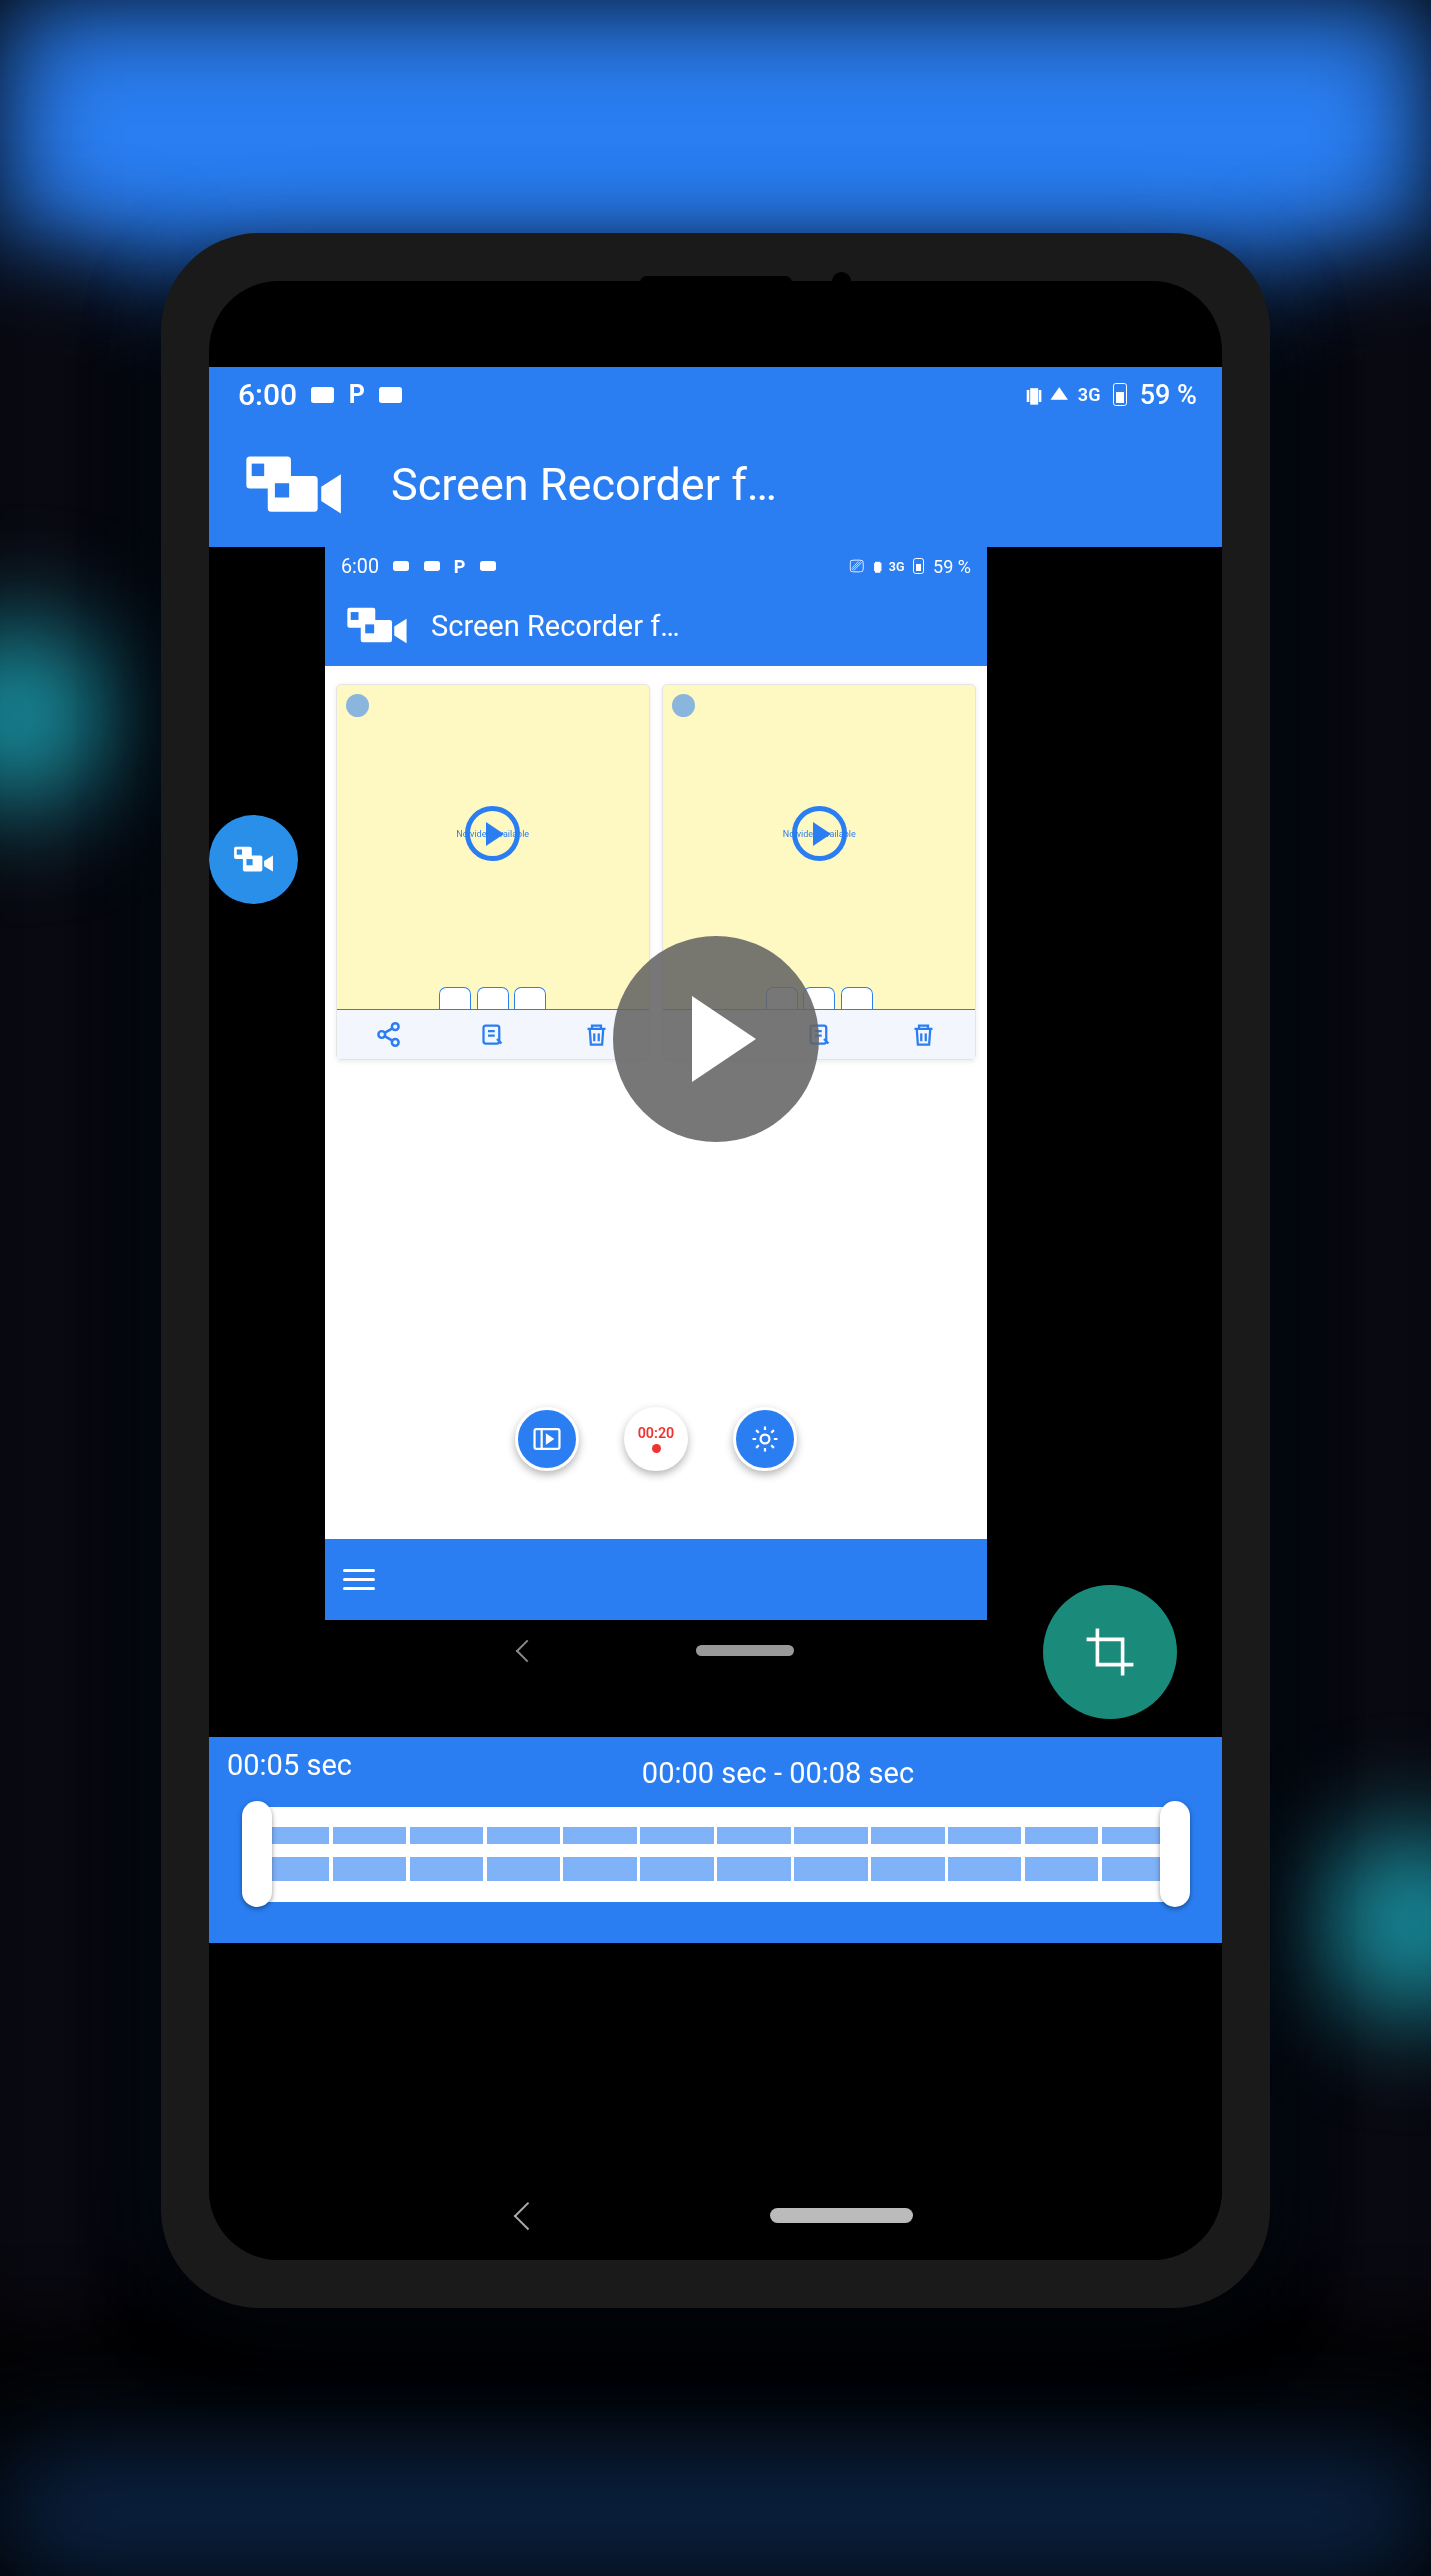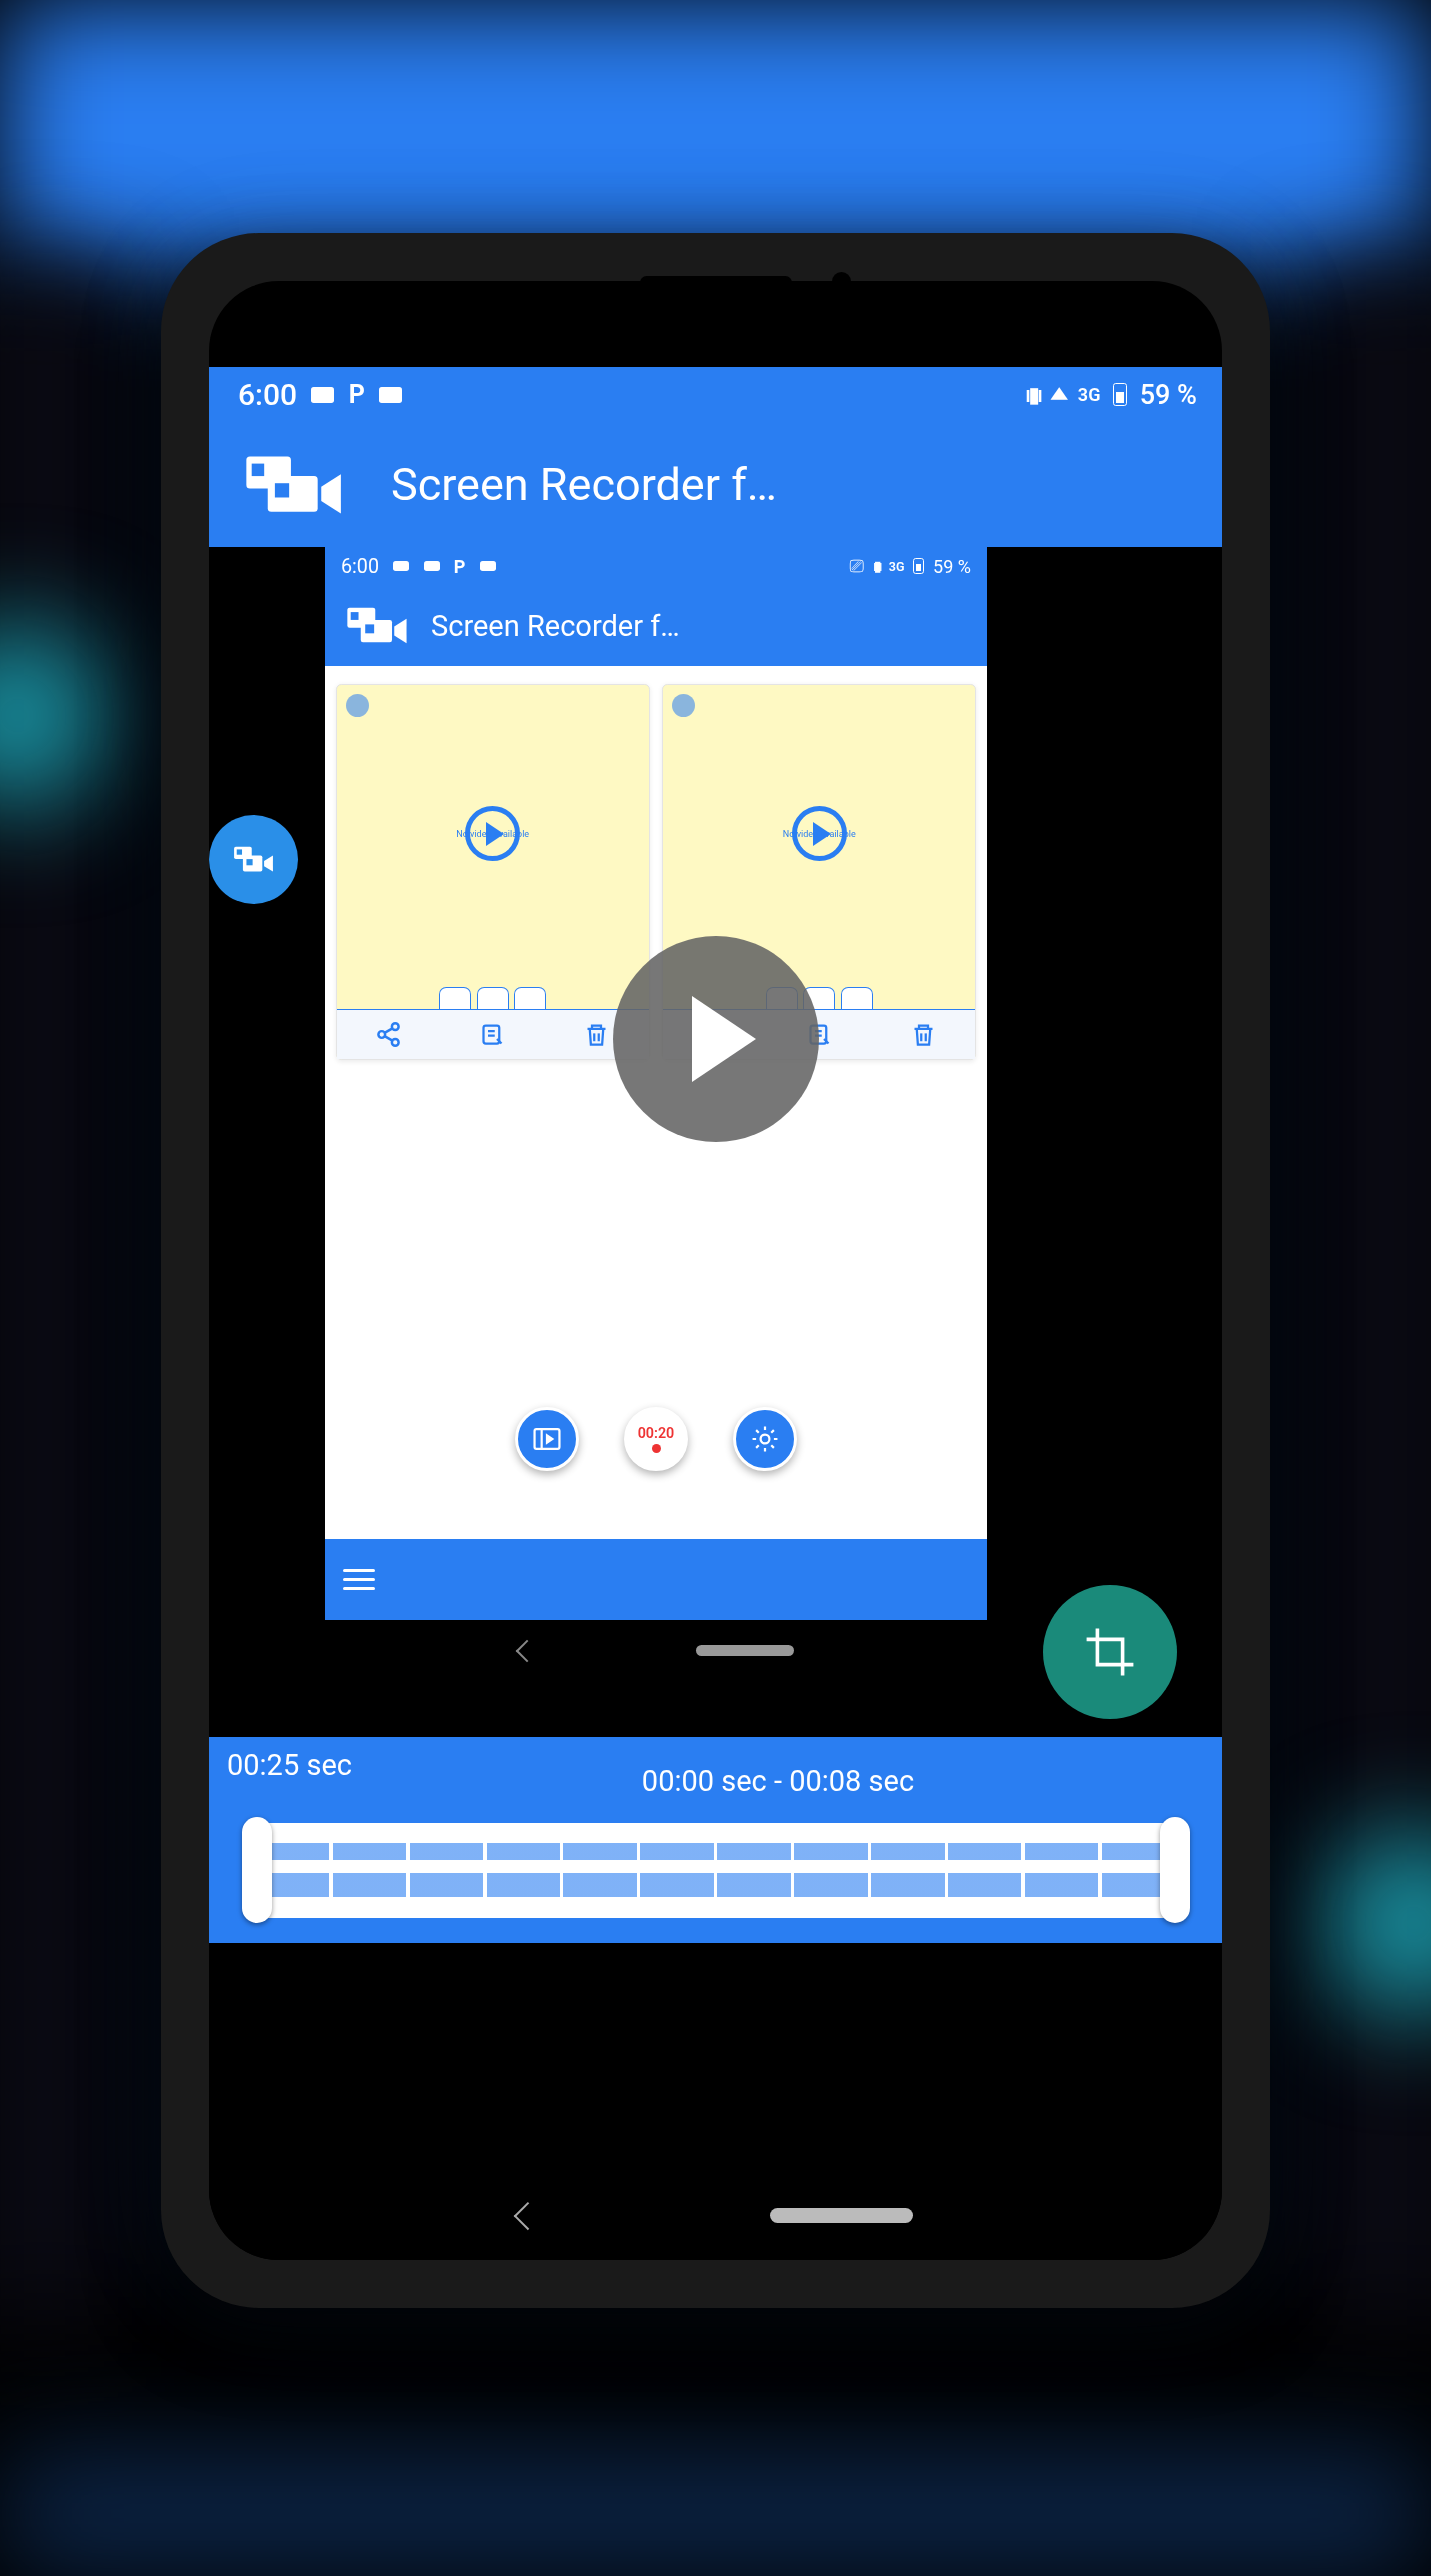--- a/index.html
+++ b/index.html
@@ -206,21 +206,21 @@
 .fab-crop svg { width: 54px; height: 54px; }
 
 
 .timeline-wrap {
   position: absolute;
   left: 0; right: 0; top: 1190px;
   height: 206px;
   background: #2a7ef2;
 }
 .timeline-labels { display: flex; color: #fff; font-size: 29px; padding: 10.7px 18px 9px; }
-.timeline-labels .tl-center { margin: 16px auto; text-align: right; }
+.timeline-labels .tl-center { margin: 8px auto; text-align: right; }
 .timeline-strip {
   margin: 0 45px;
   height: 95px;
   background: #fff;
   position: relative;
   display: flex;
   align-items: center;
 }
 .frame { flex: 1; height: 54px; margin: 1.8px; background: linear-gradient(#2a7ef2 0 32%, #fff 32% 55%, #2a7ef2 55% 100%); opacity: 0.6; }
 .handle-l, .handle-r {
@@ -442,21 +442,21 @@
 
       <div class="fab-crop">
         <svg viewBox="0 0 60 60" fill="none" stroke="#fff" stroke-width="4" stroke-linecap="square">
             <path d="M16 6 V44 H54"></path>
             <path d="M6 16 H44 V54"></path>
           </svg>
       </div>
 
       <div class="timeline-wrap">
         <div class="timeline-labels">
-          <span>00:25 sec</span>
+          <span>00:05 sec</span>
           <span class="tl-center">00:00 sec - 00:08 sec</span>
         </div>
         <div class="timeline-strip">
           <div class="frame"></div>
             <div class="frame"></div>
             <div class="frame"></div>
             <div class="frame"></div>
             <div class="frame"></div>
           <div class="frame"></div>
             <div class="frame"></div>

